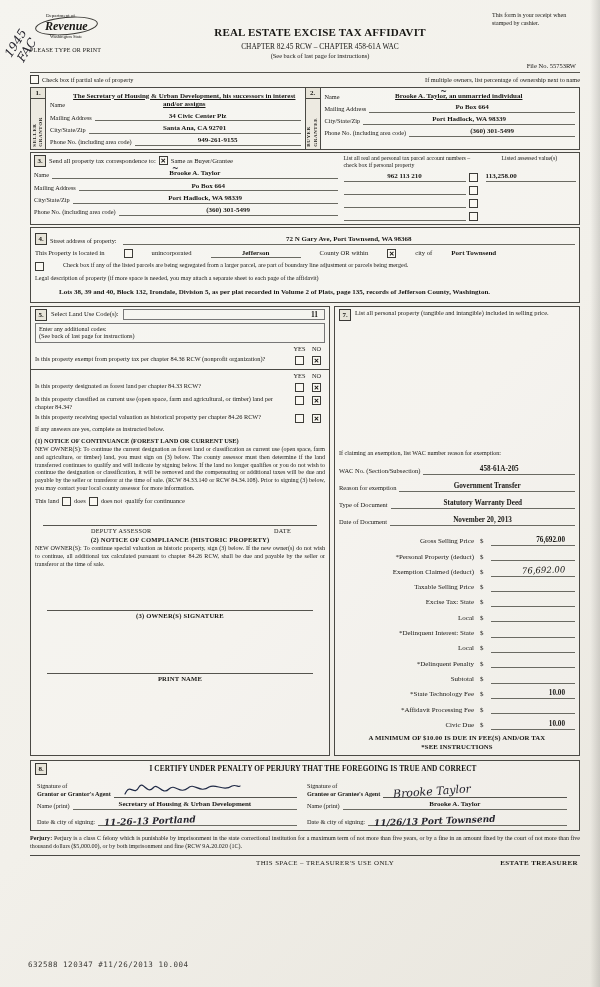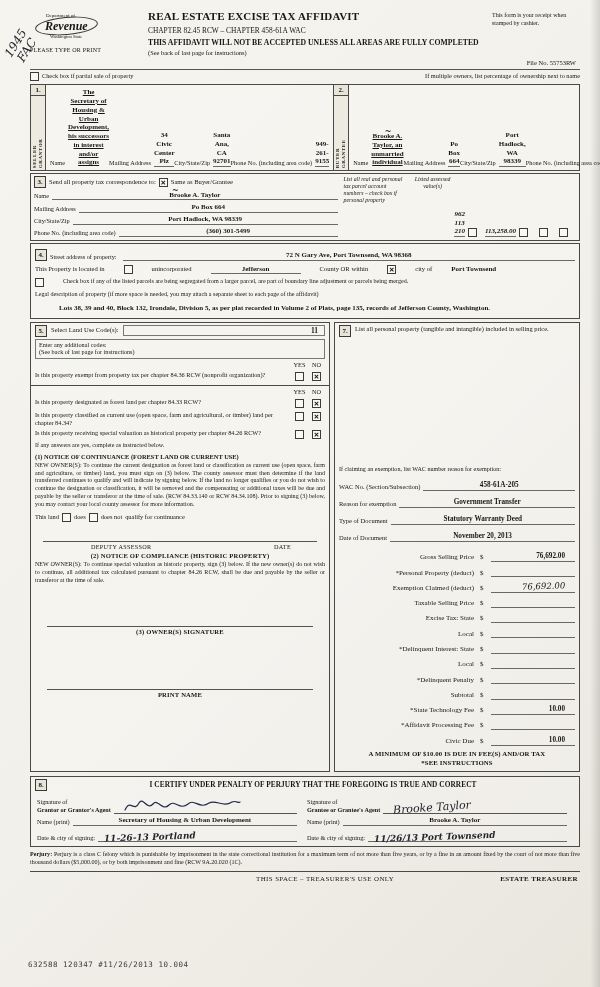--- a/index.html
+++ b/index.html
@@ -16,21 +16,21 @@
   .hw-code{position:absolute;left:6px;top:34px;transform:rotate(-58deg);font-size:12px;line-height:1.05;text-align:center;}
   
   .header{display:flex;margin-top:3px;}
   .logo-wrap{width:118px;padding-top:4px;}
   .logo{position:relative;display:inline-block;}
   .logo-dept{font-size:5px;display:block;margin-left:16px;}
   .logo-name{font-size:12px;font-weight:bold;font-style:italic;position:relative;display:inline-block;margin-left:8px;padding:0 7px;}
   .logo-oval{position:absolute;top:-2px;bottom:-1px;left:-3px;right:-3px;border:1.2px solid #3b3a36;border-radius:50%;transform:rotate(-5deg);}
   .logo-sub{font-size:4.6px;display:block;margin-left:20px;}
   .please-type{font-size:6px;margin-top:7px;letter-spacing:.2px;}
-  .title-block{flex:1;text-align:left;padding-top:1px;}
+  .title-block{flex:1;text-align:center;padding-top:1px;margin-top:16px;}
   .t1{font-size:11px;font-weight:bold;letter-spacing:.2px;}
   .t2{font-size:7.4px;margin-top:2px;}
   .t3{font-size:7.7px;font-weight:bold;margin-top:3px;}
   .t4{font-size:6.4px;margin-top:1px;}
   .receipt{width:88px;font-size:6px;padding-top:3px;line-height:1.3;}
   .file-no{text-align:right;font-size:6.5px;margin-top:2px;padding-right:4px;}
   .partial-row{display:flex;justify-content:space-between;align-items:center;border-top:1px solid #56554f;margin-top:2px;padding:2px 0;font-size:6.3px;}
   .partial-left{display:flex;align-items:center;gap:3px;}
   
   .box{border:1px solid #4a4944;background:rgba(255,255,255,.22);}
@@ -44,25 +44,25 @@
   .nameu{flex:1;text-align:center;font-weight:bold;font-size:7px;text-decoration:underline;position:relative;}
   .loopmark{position:absolute;top:-6px;left:42%;font-size:8px;}
   
   .parties{display:flex;margin-top:1px;min-height:54px;}
   .party{flex:1;display:flex;}
   .party+.party{border-left:1px solid #4a4944;}
   .side{width:14px;border-right:1px solid #4a4944;display:flex;flex-direction:column;align-items:center;background:#edeae1;}
   .side .num{width:100%;border:none;border-bottom:1px solid #4a4944;background:#e7e4d9;}
   .vwords{flex:1;display:flex;justify-content:center;padding:2px 0;}
   .vert{writing-mode:vertical-rl;transform:rotate(180deg);font-size:5px;font-weight:bold;letter-spacing:.6px;}
-  .pfields{flex:1;padding:1px 4px 3px;display:flex;}
+  .pfields{flex:1;padding:1px 4px 3px;display:flex;flex-direction:column;}
   
   .sec3{display:flex;margin-top:2px;padding:2px 3px 3px;}
   .s3l{width:56%;padding-right:6px;display:flex;flex-direction:column;}
-  .s3r{flex:1;display:flex;font-style:italic;}
+  .s3r{flex:1;display:flex;flex-direction:column;}
   .s3heads{display:flex;font-size:5.8px;line-height:1.2;}
   .s3ph{flex:1.45;padding-right:4px;}
   .s3ah{flex:1;text-align:center;}
   .prow{display:flex;align-items:flex-end;margin-top:3.5px;}
   .pline{flex:1.35;border-bottom:1px solid #6a6a62;text-align:center;font-weight:bold;font-size:7px;min-height:8.5px;margin-right:3px;}
   .prow .cb{margin-right:8px;}
   .aline{flex:1;text-align:left;font-weight:bold;font-size:7px;min-height:8.5px;}
   .aline.u{border-bottom:1px solid #6a6a62;}
   .sendrow{display:flex;align-items:center;gap:3px;}
   
@@ -140,21 +140,20 @@
       <div class="logo">
         <span class="logo-dept">Department of</span>
         <span class="logo-name"><span class="logo-oval"></span><span>Revenue</span></span>
         <span class="logo-sub">Washington State</span>
       </div>
       <div class="please-type">PLEASE TYPE OR PRINT</div>
     </div>
     <div class="title-block">
       <div class="t1">REAL ESTATE EXCISE TAX AFFIDAVIT</div>
       <div class="t2">CHAPTER 82.45 RCW – CHAPTER 458-61A WAC</div>
-      <div class="t3">THIS AFFIDAVIT WILL NOT BE ACCEPTED UNLESS ALL AREAS ARE FULLY COMPLETED</div>
       <div class="t4">(See back of last page for instructions)</div>
     </div>
     <div class="receipt">This form is your receipt when stamped by cashier.</div>
   </div>
 
   <div class="file-no">File No. 55753RW</div>
 
   <div class="partial-row">
     <span class="partial-left">
       <span class="cb"></span>

